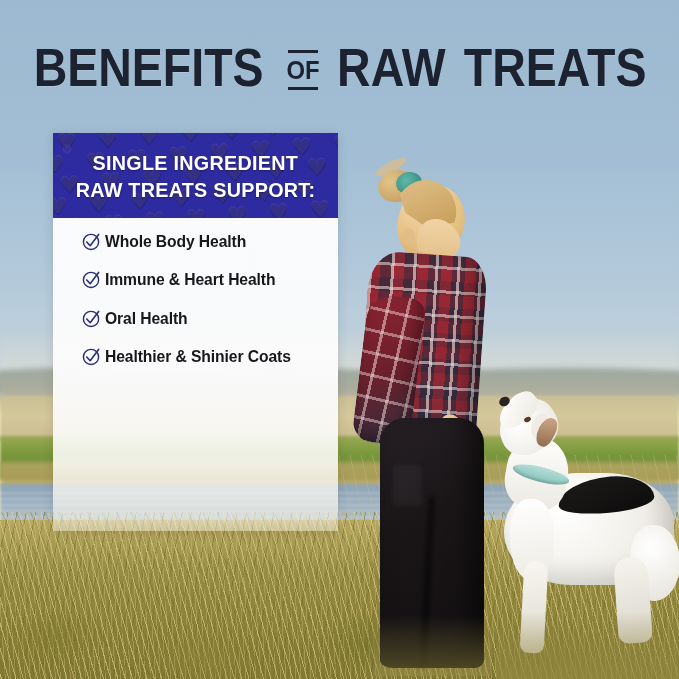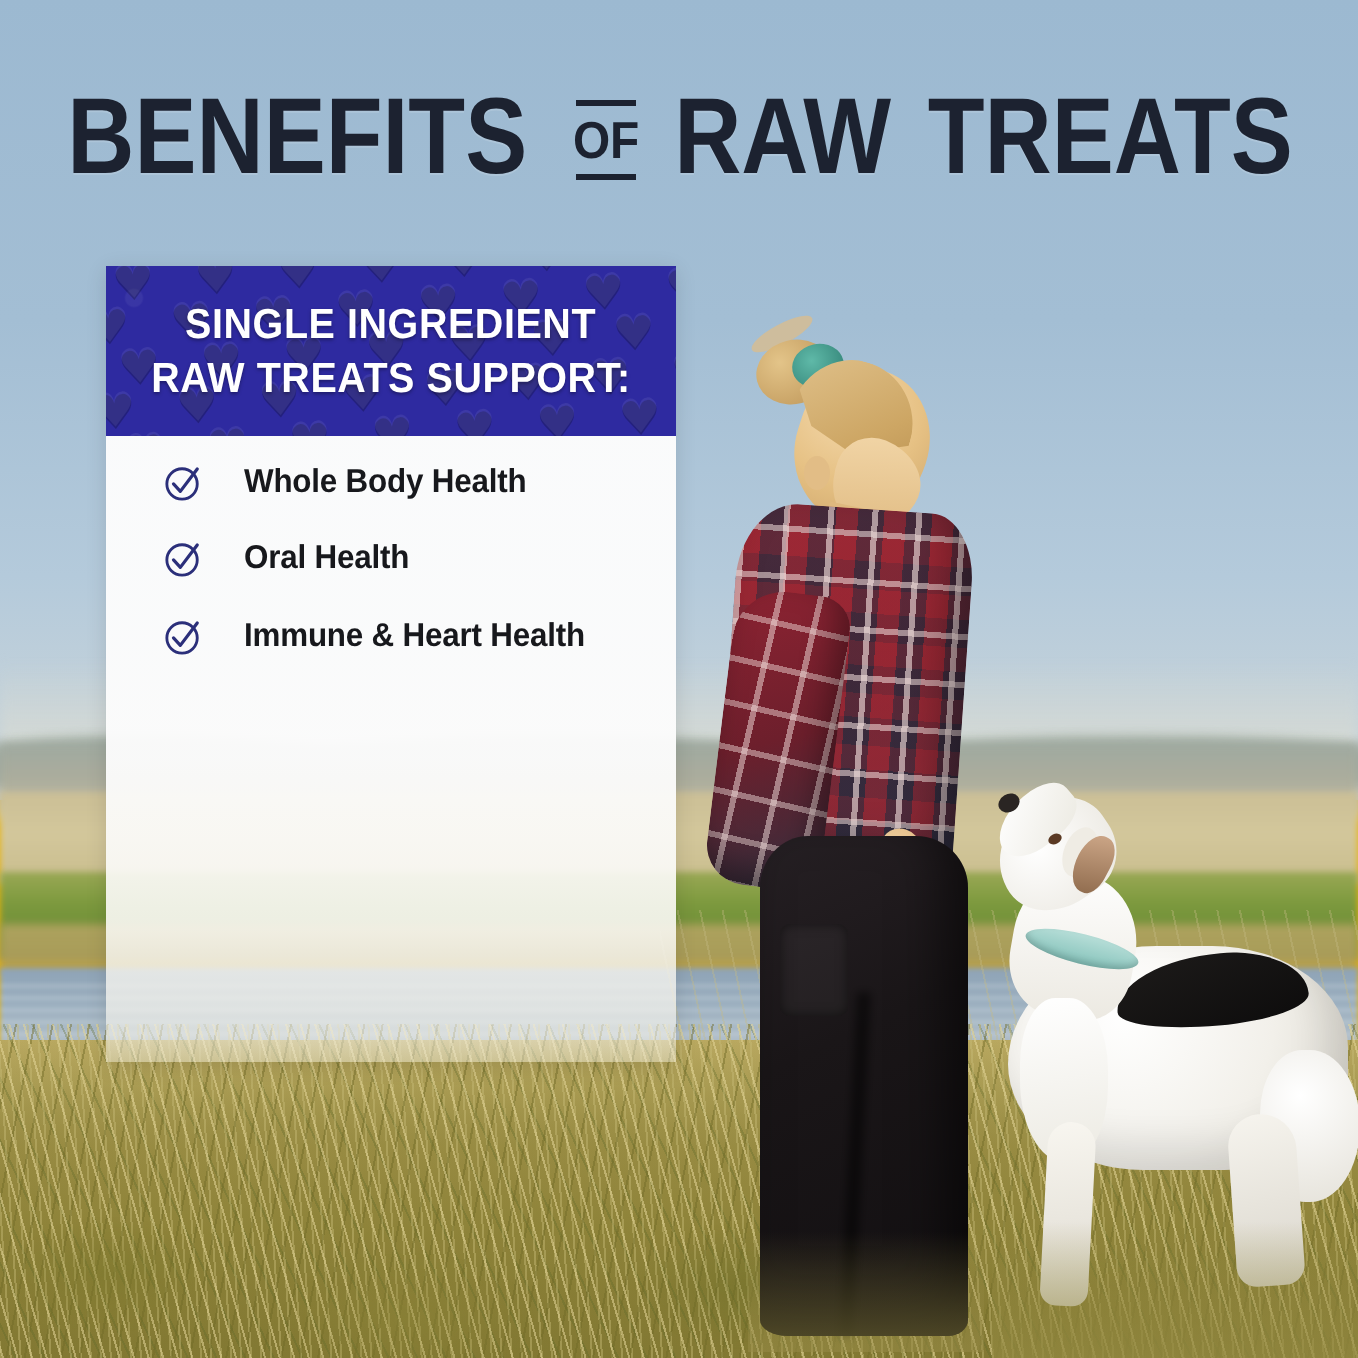--- a/index.html
+++ b/index.html
@@ -2,21 +2,21 @@
 <html><head>
 <meta charset="utf-8">
 <style>
   html,body{margin:0;padding:0;background:#fff;}
   body{font-family:"Liberation Sans", sans-serif;}
 
   #poster{
     position:relative;
     width:679px;height:679px;
     overflow:hidden;
-    background:#eab308;
+    background:#fef9c3;
   }
 
   
   .photo{position:absolute;inset:0;overflow:hidden;}
 
   .sky{
     position:absolute;left:0;top:0;width:679px;height:400px;
     background:linear-gradient(180deg,#9cb9d1 0%,#a3bed4 40%,#b4cadb 72%,#c6d3da 92%,#cdd1c9 100%);
   }
   .haze{
@@ -252,21 +252,21 @@
   .panel-head-inner span{
     font-size:21px;font-weight:700;line-height:25px;
     transform:scaleX(.94);letter-spacing:.3px;
     text-shadow:0 1px 2px rgba(0,0,0,.35);
   }
   .list{
     position:absolute;left:53px;top:224px;width:285px;
     padding:0;margin:0;list-style:none;
   }
   .list li{
-    display:flex;align-items:center;gap:21px;
+    display:flex;align-items:center;gap:4px;
     height:34px;margin:0 0 4.5px 0;padding-left:29px;
   }
   .chk{width:19px;height:19px;flex:0 0 19px;position:relative;}
   .chk svg{display:block;width:19px;height:19px;overflow:visible;}
   .li-label{
     font-size:16.5px;font-weight:700;color:#17181c;
     transform:scaleX(.95);transform-origin:left center;
     letter-spacing:-.1px;white-space:nowrap;
   }
 </style>
@@ -368,26 +368,35 @@
       </span>
       <span class="li-label">Whole Body Health</span>
     </li>
     <li>
       <span class="chk">
         <svg viewBox="0 0 20 20">
             <circle cx="9.5" cy="10.5" r="8" fill="none" stroke="#2b2f7a" stroke-width="1.5"></circle>
             <path d="M5 10.5 L8.6 14.4 L17.5 2.6" fill="none" stroke="#2b2f7a" stroke-width="1.7" stroke-linecap="round" stroke-linejoin="round"></path>
           </svg>
       </span>
+      <span class="li-label">Immune &amp; Heart Health</span>
+    </li>
+    <li>
+      <span class="chk">
+        <svg viewBox="0 0 20 20">
+            <circle cx="9.5" cy="10.5" r="8" fill="none" stroke="#2b2f7a" stroke-width="1.5"></circle>
+            <path d="M5 10.5 L8.6 14.4 L17.5 2.6" fill="none" stroke="#2b2f7a" stroke-width="1.7" stroke-linecap="round" stroke-linejoin="round"></path>
+          </svg>
+      </span>
       <span class="li-label">Oral Health</span>
     </li>
     <li>
       <span class="chk">
         <svg viewBox="0 0 20 20">
             <circle cx="9.5" cy="10.5" r="8" fill="none" stroke="#2b2f7a" stroke-width="1.5"></circle>
             <path d="M5 10.5 L8.6 14.4 L17.5 2.6" fill="none" stroke="#2b2f7a" stroke-width="1.7" stroke-linecap="round" stroke-linejoin="round"></path>
           </svg>
       </span>
-      <span class="li-label">Immune &amp; Heart Health</span>
+      <span class="li-label">Healthier &amp; Shinier Coats</span>
     </li>
   </ul>
 
 </div>
 
 </body></html>

